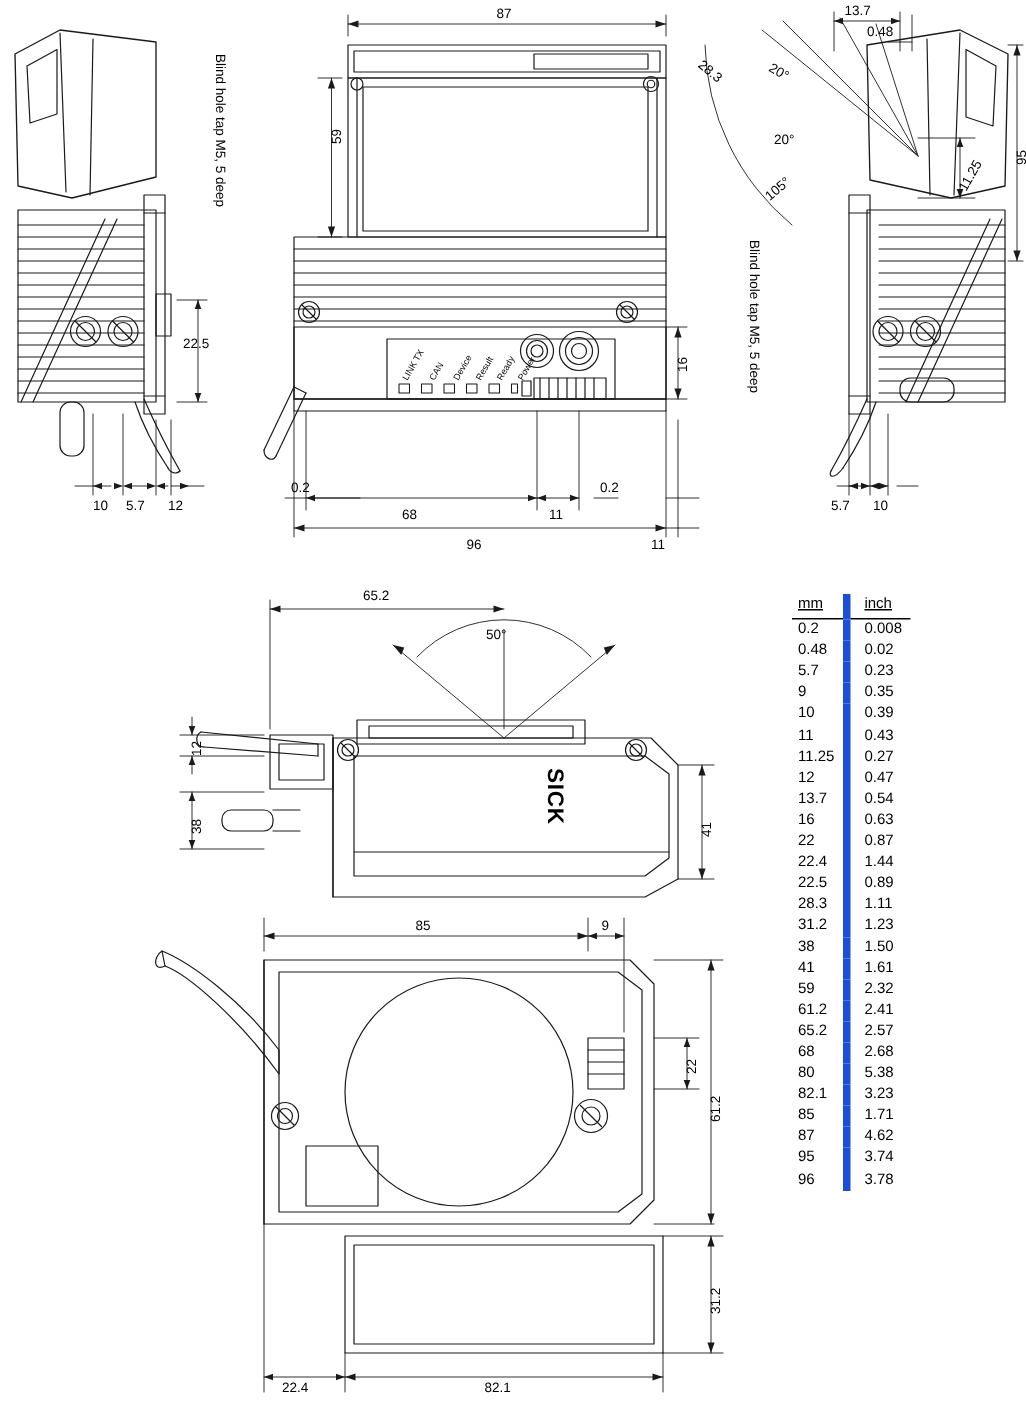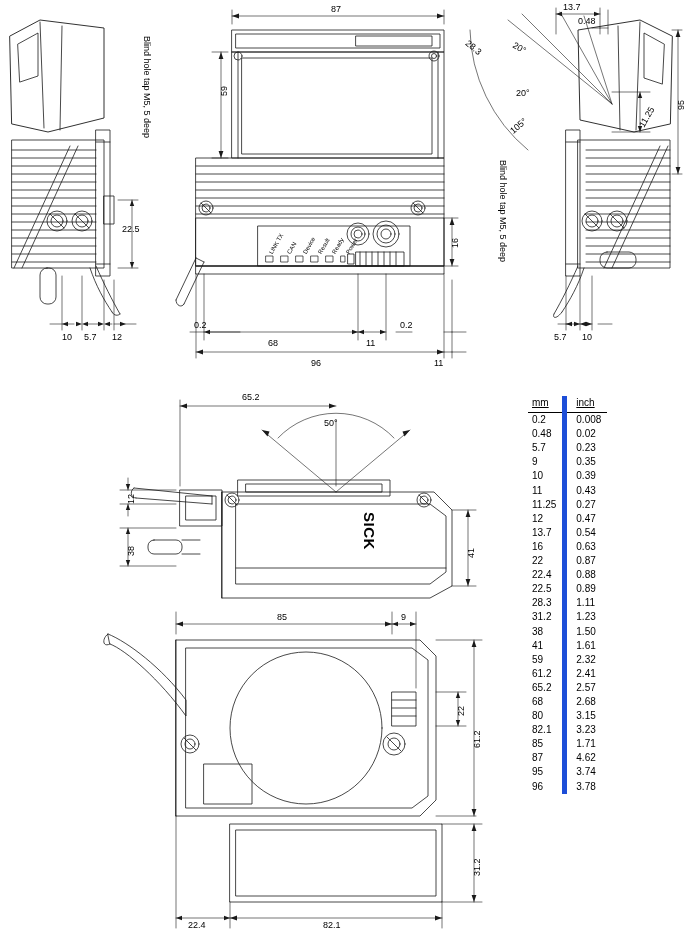--- a/index.html
+++ b/index.html
@@ -432,21 +432,21 @@
           <tr>
             <td>16</td>
             <td class="c2">0.63</td>
           </tr>
           <tr>
             <td>22</td>
             <td class="c2">0.87</td>
           </tr>
           <tr>
             <td>22.4</td>
-            <td class="c2">0.88</td>
+            <td class="c2">1.44</td>
           </tr>
           <tr>
             <td>22.5</td>
             <td class="c2">0.89</td>
           </tr>
           <tr>
             <td>28.3</td>
             <td class="c2">1.11</td>
           </tr>
           <tr>
@@ -472,21 +472,21 @@
           <tr>
             <td>65.2</td>
             <td class="c2">2.57</td>
           </tr>
           <tr>
             <td>68</td>
             <td class="c2">2.68</td>
           </tr>
           <tr>
             <td>80</td>
-            <td class="c2">3.15</td>
+            <td class="c2">5.38</td>
           </tr>
           <tr>
             <td>82.1</td>
             <td class="c2">3.23</td>
           </tr>
           <tr>
             <td>85</td>
             <td class="c2">1.71</td>
           </tr>
           <tr>

